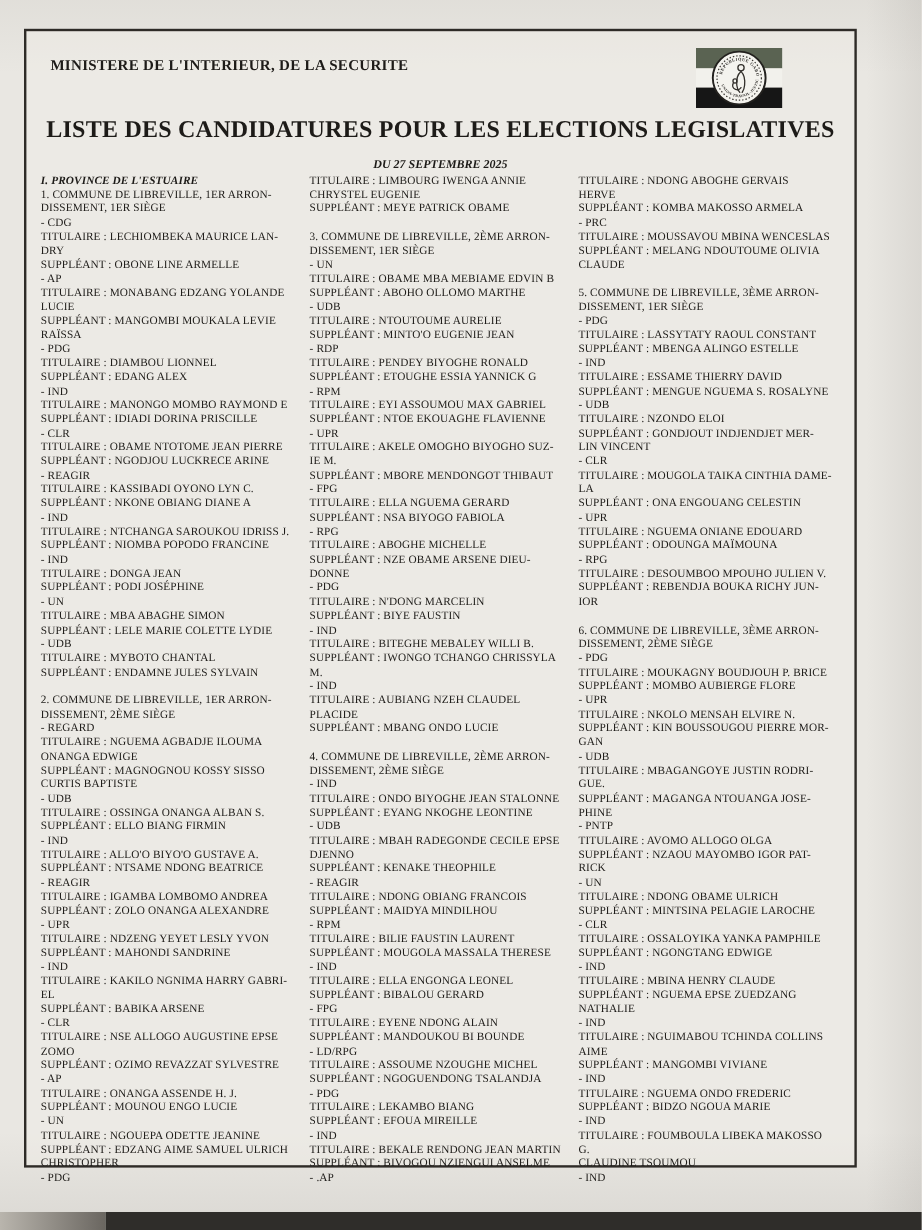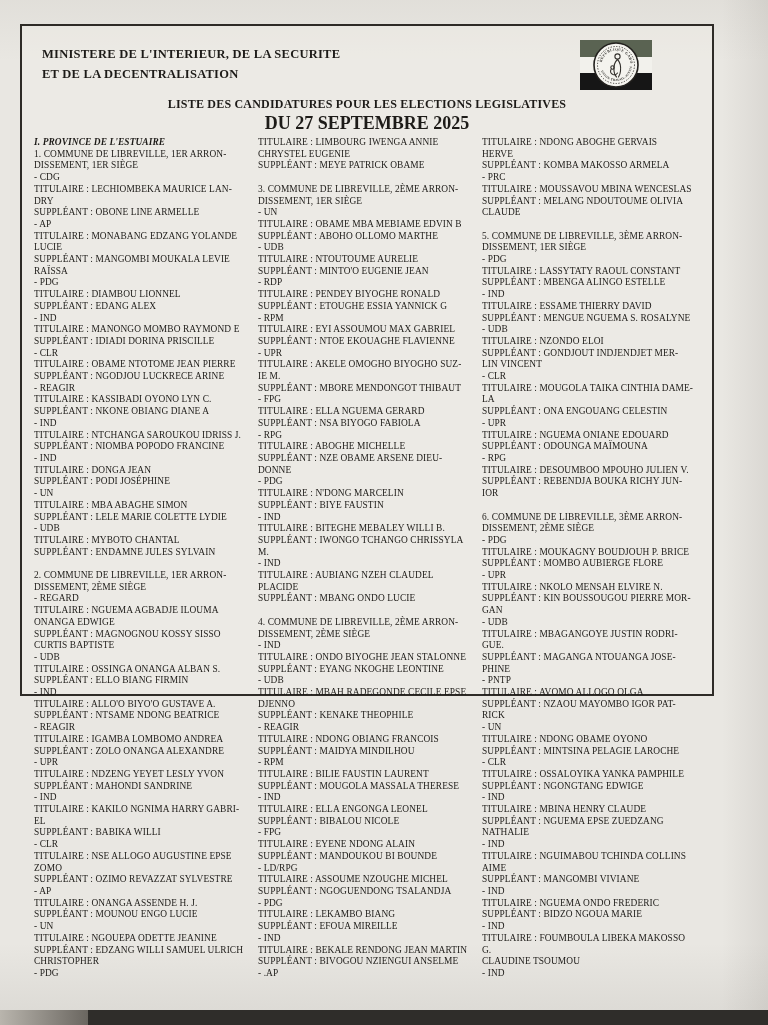--- a/index.html
+++ b/index.html
@@ -9,35 +9,35 @@
     font-family:"Liberation Serif","DejaVu Serif",serif;
     color:#1d1b18;
   }
   .scan-texture{
     position:absolute;inset:0;pointer-events:none;
     background:
       linear-gradient(180deg, rgba(120,115,105,.07) 0%, rgba(0,0,0,0) 6%, rgba(0,0,0,0) 92%, rgba(90,85,80,.10) 100%),
       linear-gradient(90deg, rgba(0,0,0,0) 0%, rgba(0,0,0,0) 94%, rgba(110,105,100,.12) 100%);
   }
   .frame{
-    position:absolute;left:20px;top:24px;width:694px;height:672px;
+    position:absolute;left:20px;top:24px;width:694px;height:949px;
     border:2px solid #2e2b27;
     background:rgba(244,242,236,.35);
     box-sizing:border-box;
     padding:12px 10px 0 10px;
   }
   .head{display:flex;justify-content:space-between;align-items:flex-start;}
   .ministry{
     font-size:12.5px;font-weight:600;line-height:1.6;letter-spacing:.25px;
     padding-left:10px;padding-top:6px;
   }
   .emblem{width:72px;height:50px;margin-right:50px;margin-top:2px;}
   .titleblock{text-align:center;margin-top:7px;}
-  .title1{font-size:12px;font-weight:700;letter-spacing:.2px;}
-  .title2{font-size:18px;font-weight:700;margin-top:1px;}
+  .title1{font-size:20px;font-weight:700;letter-spacing:.2px;}
+  .title2{font-size:10px;font-weight:700;margin-top:12px;font-style:italic;}
   .cols{display:flex;gap:9px;margin-top:3px;padding-left:2px;}
   .col{width:215px;flex:0 0 215px;}
   .ln{
     font-size:9.4px;line-height:11.7px;white-space:nowrap;
     letter-spacing:.1px;
   }
   .ln.bold{font-weight:700;font-style:italic;}
   .scan-bar-bottom{
     position:absolute;left:88px;right:0;bottom:0;height:15px;
     background:#2f2d2a;
@@ -49,21 +49,20 @@
 </style>
 </head>
 <body>
 
 <div class="scan-texture"></div>
 
 <div class="frame">
   <div class="head">
     <div class="ministry">
       <div>MINISTERE DE L'INTERIEUR, DE LA SECURITE</div>
-      <div>ET DE LA DECENTRALISATION</div>
     </div>
     <div class="emblem">
       <svg viewBox="0 0 72 50" width="72" height="50">
         <rect x="0" y="0" width="72" height="17" fill="#5a6352"></rect>
         <rect x="0" y="17" width="72" height="16" fill="#f2f1ec"></rect>
         <rect x="0" y="33" width="72" height="17" fill="#161616"></rect>
         <circle cx="36" cy="25" r="22" fill="#f4f3ee" stroke="#23211e" stroke-width="1.6"></circle>
         <circle cx="36" cy="25" r="18.5" fill="none" stroke="#3a3733" stroke-width="1" stroke-dasharray="1.2 1.6"></circle>
         <defs>
           <path id="arcTop" d="M 21.5 25 A 14.5 14.5 0 1 1 50.5 25"></path>
@@ -145,31 +144,31 @@
         <div class="ln">SUPPLÉANT : NTSAME NDONG BEATRICE</div>
         <div class="ln">- REAGIR</div>
         <div class="ln">TITULAIRE : IGAMBA LOMBOMO ANDREA</div>
         <div class="ln">SUPPLÉANT : ZOLO ONANGA ALEXANDRE</div>
         <div class="ln">- UPR</div>
         <div class="ln">TITULAIRE : NDZENG YEYET LESLY YVON</div>
         <div class="ln">SUPPLÉANT : MAHONDI SANDRINE</div>
         <div class="ln">- IND</div>
         <div class="ln">TITULAIRE : KAKILO NGNIMA HARRY GABRI-</div>
         <div class="ln">EL</div>
-        <div class="ln">SUPPLÉANT : BABIKA WILLI</div>
+        <div class="ln">SUPPLÉANT : BABIKA ARSENE</div>
         <div class="ln">- CLR</div>
         <div class="ln">TITULAIRE : NSE ALLOGO AUGUSTINE EPSE</div>
         <div class="ln">ZOMO</div>
         <div class="ln">SUPPLÉANT : OZIMO REVAZZAT SYLVESTRE</div>
         <div class="ln">- AP</div>
         <div class="ln">TITULAIRE : ONANGA ASSENDE H. J.</div>
         <div class="ln">SUPPLÉANT : MOUNOU ENGO LUCIE</div>
         <div class="ln">- UN</div>
         <div class="ln">TITULAIRE : NGOUEPA ODETTE JEANINE</div>
-        <div class="ln">SUPPLÉANT : EDZANG WILLI SAMUEL ULRICH</div>
+        <div class="ln">SUPPLÉANT : EDZANG AIME SAMUEL ULRICH</div>
         <div class="ln">CHRISTOPHER</div>
         <div class="ln">- PDG</div>
       </div>
       <div class="col">
         <div class="ln">TITULAIRE : LIMBOURG IWENGA ANNIE</div>
         <div class="ln">CHRYSTEL EUGENIE</div>
         <div class="ln">SUPPLÉANT : MEYE PATRICK OBAME</div>
         <div class="ln">&nbsp;</div>
         <div class="ln">3. COMMUNE DE LIBREVILLE, 2ÈME ARRON-</div>
         <div class="ln">DISSEMENT, 1ER SIÈGE</div>
@@ -218,21 +217,21 @@
         <div class="ln">DJENNO</div>
         <div class="ln">SUPPLÉANT : KENAKE THEOPHILE</div>
         <div class="ln">- REAGIR</div>
         <div class="ln">TITULAIRE : NDONG OBIANG FRANCOIS</div>
         <div class="ln">SUPPLÉANT : MAIDYA MINDILHOU</div>
         <div class="ln">- RPM</div>
         <div class="ln">TITULAIRE : BILIE FAUSTIN LAURENT</div>
         <div class="ln">SUPPLÉANT : MOUGOLA MASSALA THERESE</div>
         <div class="ln">- IND</div>
         <div class="ln">TITULAIRE : ELLA ENGONGA LEONEL</div>
-        <div class="ln">SUPPLÉANT : BIBALOU NICOLE</div>
+        <div class="ln">SUPPLÉANT : BIBALOU GERARD</div>
         <div class="ln">- FPG</div>
         <div class="ln">TITULAIRE : EYENE NDONG ALAIN</div>
         <div class="ln">SUPPLÉANT : MANDOUKOU BI BOUNDE</div>
         <div class="ln">- LD/RPG</div>
         <div class="ln">TITULAIRE : ASSOUME NZOUGHE MICHEL</div>
         <div class="ln">SUPPLÉANT : NGOGUENDONG TSALANDJA</div>
         <div class="ln">- PDG</div>
         <div class="ln">TITULAIRE : LEKAMBO BIANG</div>
         <div class="ln">SUPPLÉANT : EFOUA MIREILLE</div>
         <div class="ln">- IND</div>
@@ -285,21 +284,21 @@
         <div class="ln">- UDB</div>
         <div class="ln">TITULAIRE : MBAGANGOYE JUSTIN RODRI-</div>
         <div class="ln">GUE.</div>
         <div class="ln">SUPPLÉANT : MAGANGA NTOUANGA JOSE-</div>
         <div class="ln">PHINE</div>
         <div class="ln">- PNTP</div>
         <div class="ln">TITULAIRE : AVOMO ALLOGO OLGA</div>
         <div class="ln">SUPPLÉANT : NZAOU MAYOMBO IGOR PAT-</div>
         <div class="ln">RICK</div>
         <div class="ln">- UN</div>
-        <div class="ln">TITULAIRE : NDONG OBAME OYONO</div>
+        <div class="ln">TITULAIRE : NDONG OBAME ULRICH</div>
         <div class="ln">SUPPLÉANT : MINTSINA PELAGIE LAROCHE</div>
         <div class="ln">- CLR</div>
         <div class="ln">TITULAIRE : OSSALOYIKA YANKA PAMPHILE</div>
         <div class="ln">SUPPLÉANT : NGONGTANG EDWIGE</div>
         <div class="ln">- IND</div>
         <div class="ln">TITULAIRE : MBINA HENRY CLAUDE</div>
         <div class="ln">SUPPLÉANT : NGUEMA EPSE ZUEDZANG</div>
         <div class="ln">NATHALIE</div>
         <div class="ln">- IND</div>
         <div class="ln">TITULAIRE : NGUIMABOU TCHINDA COLLINS</div>

